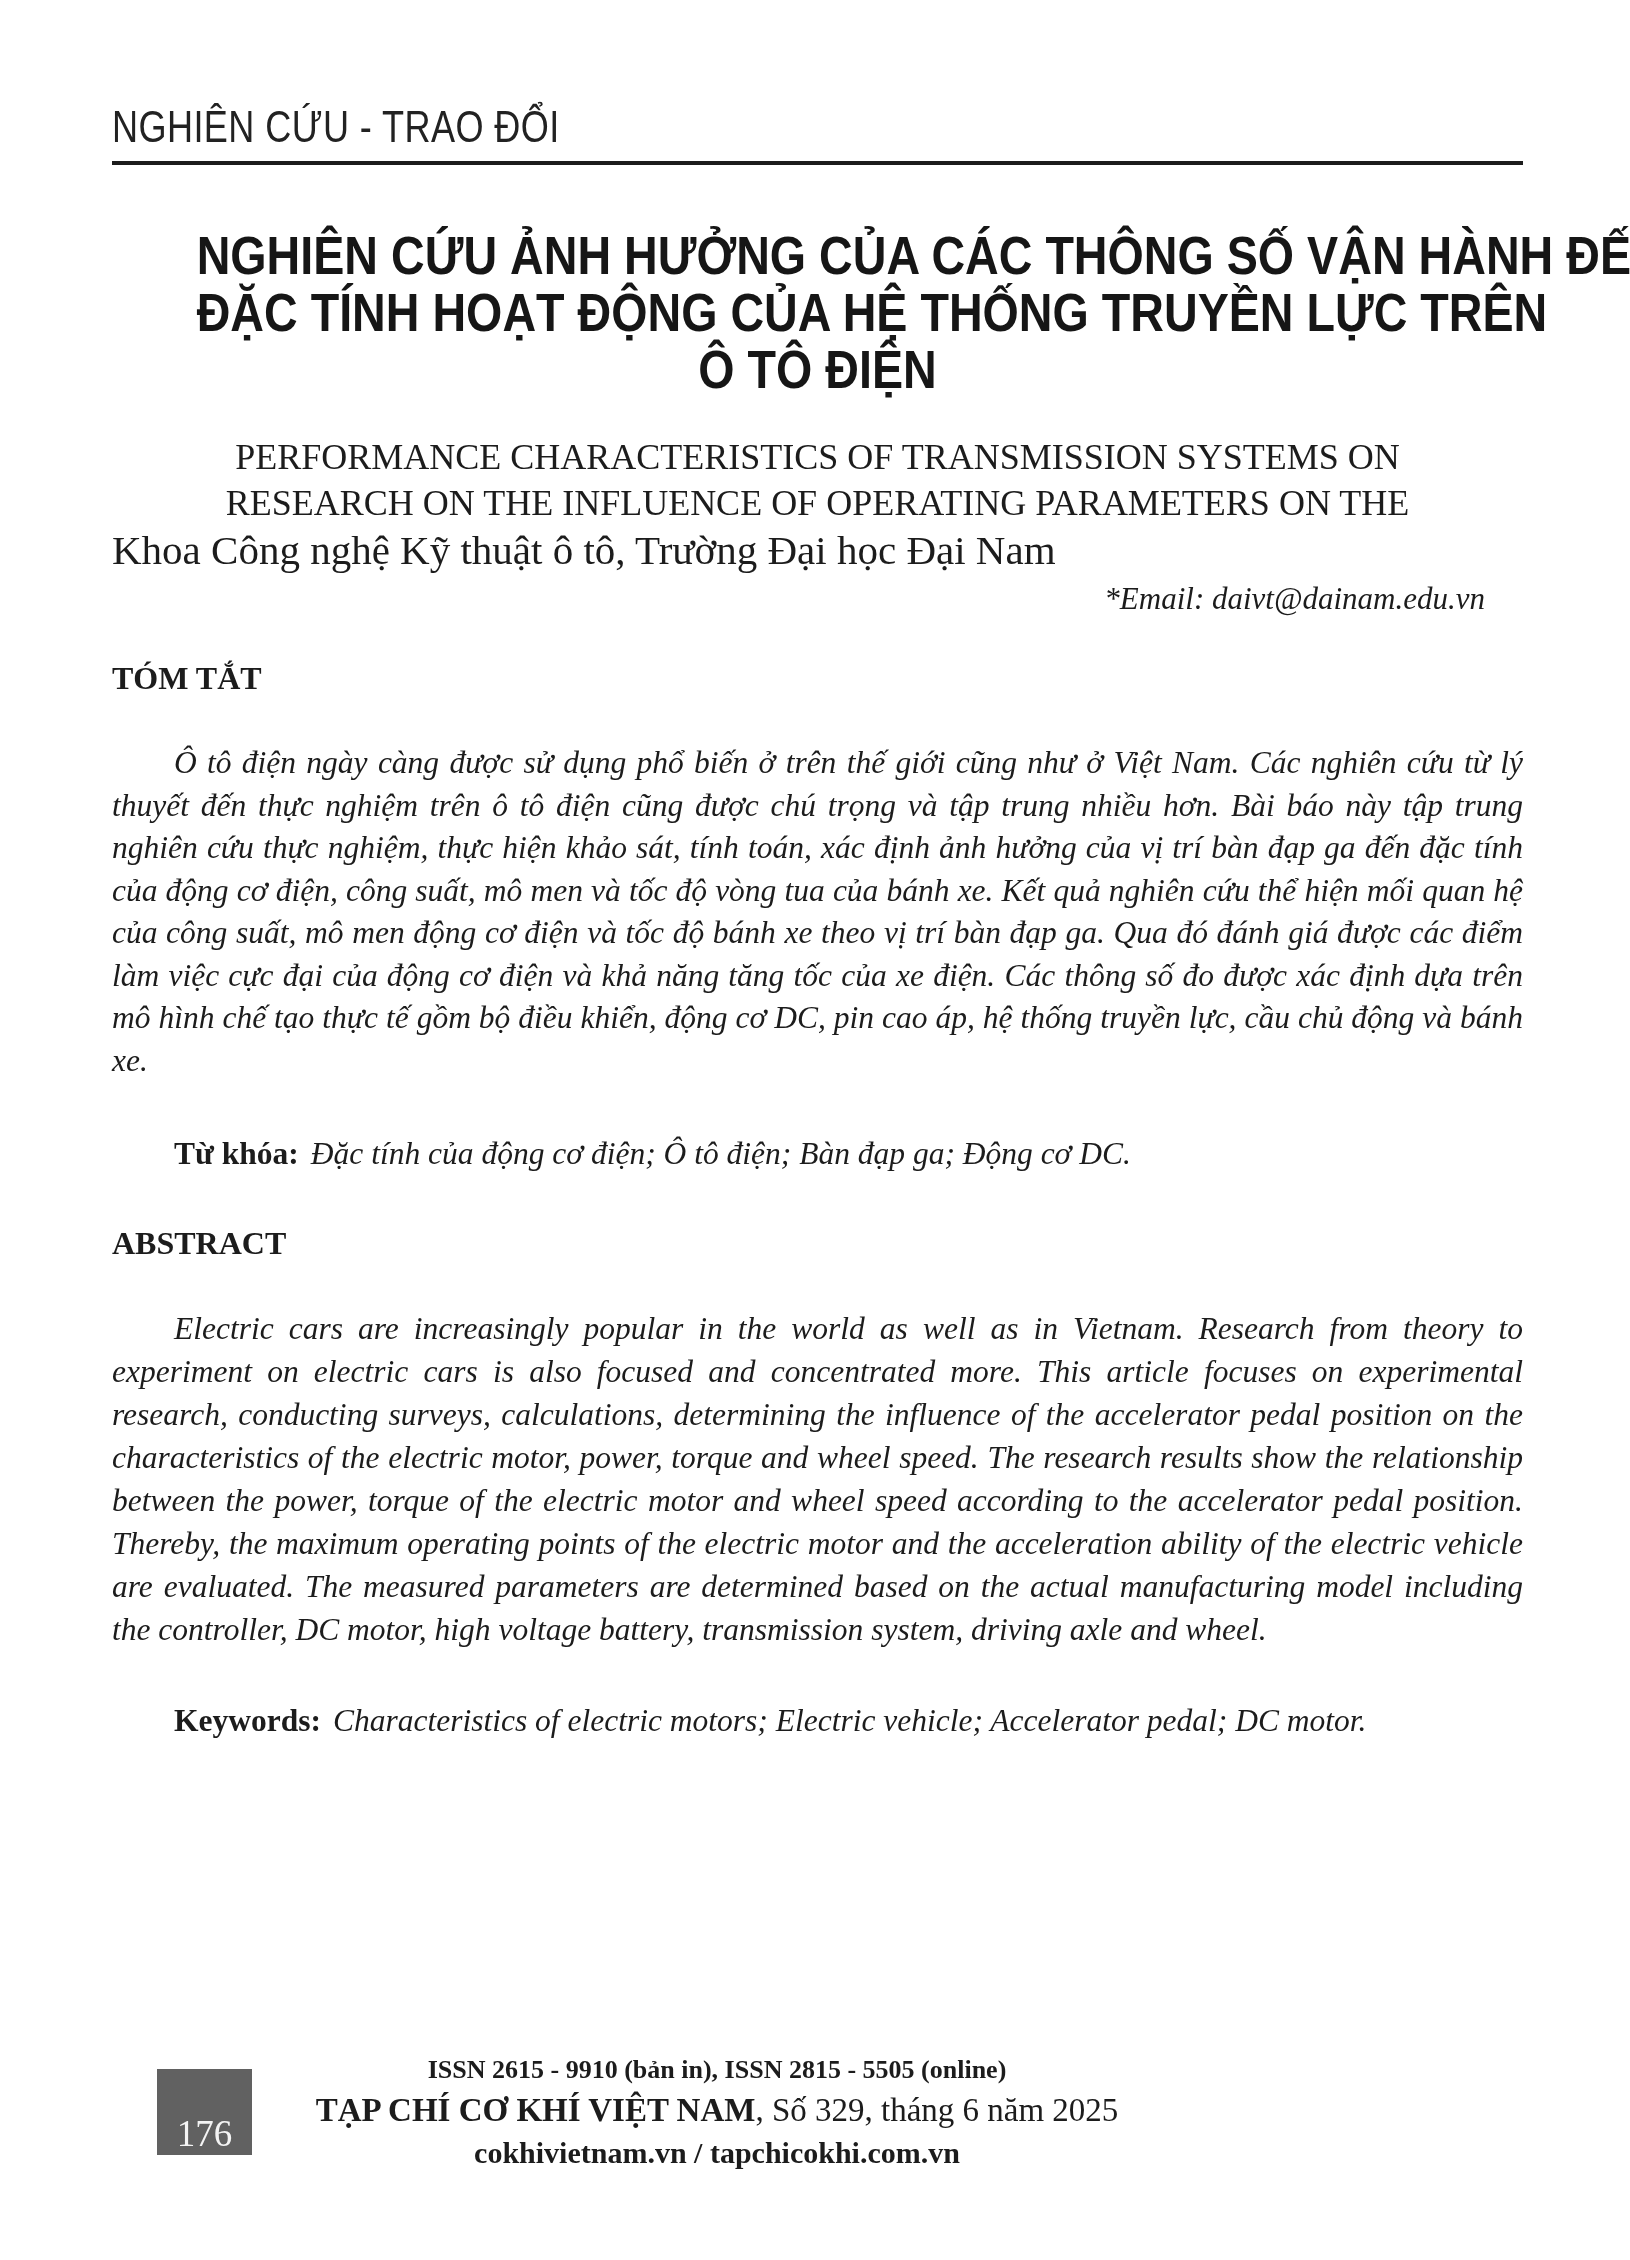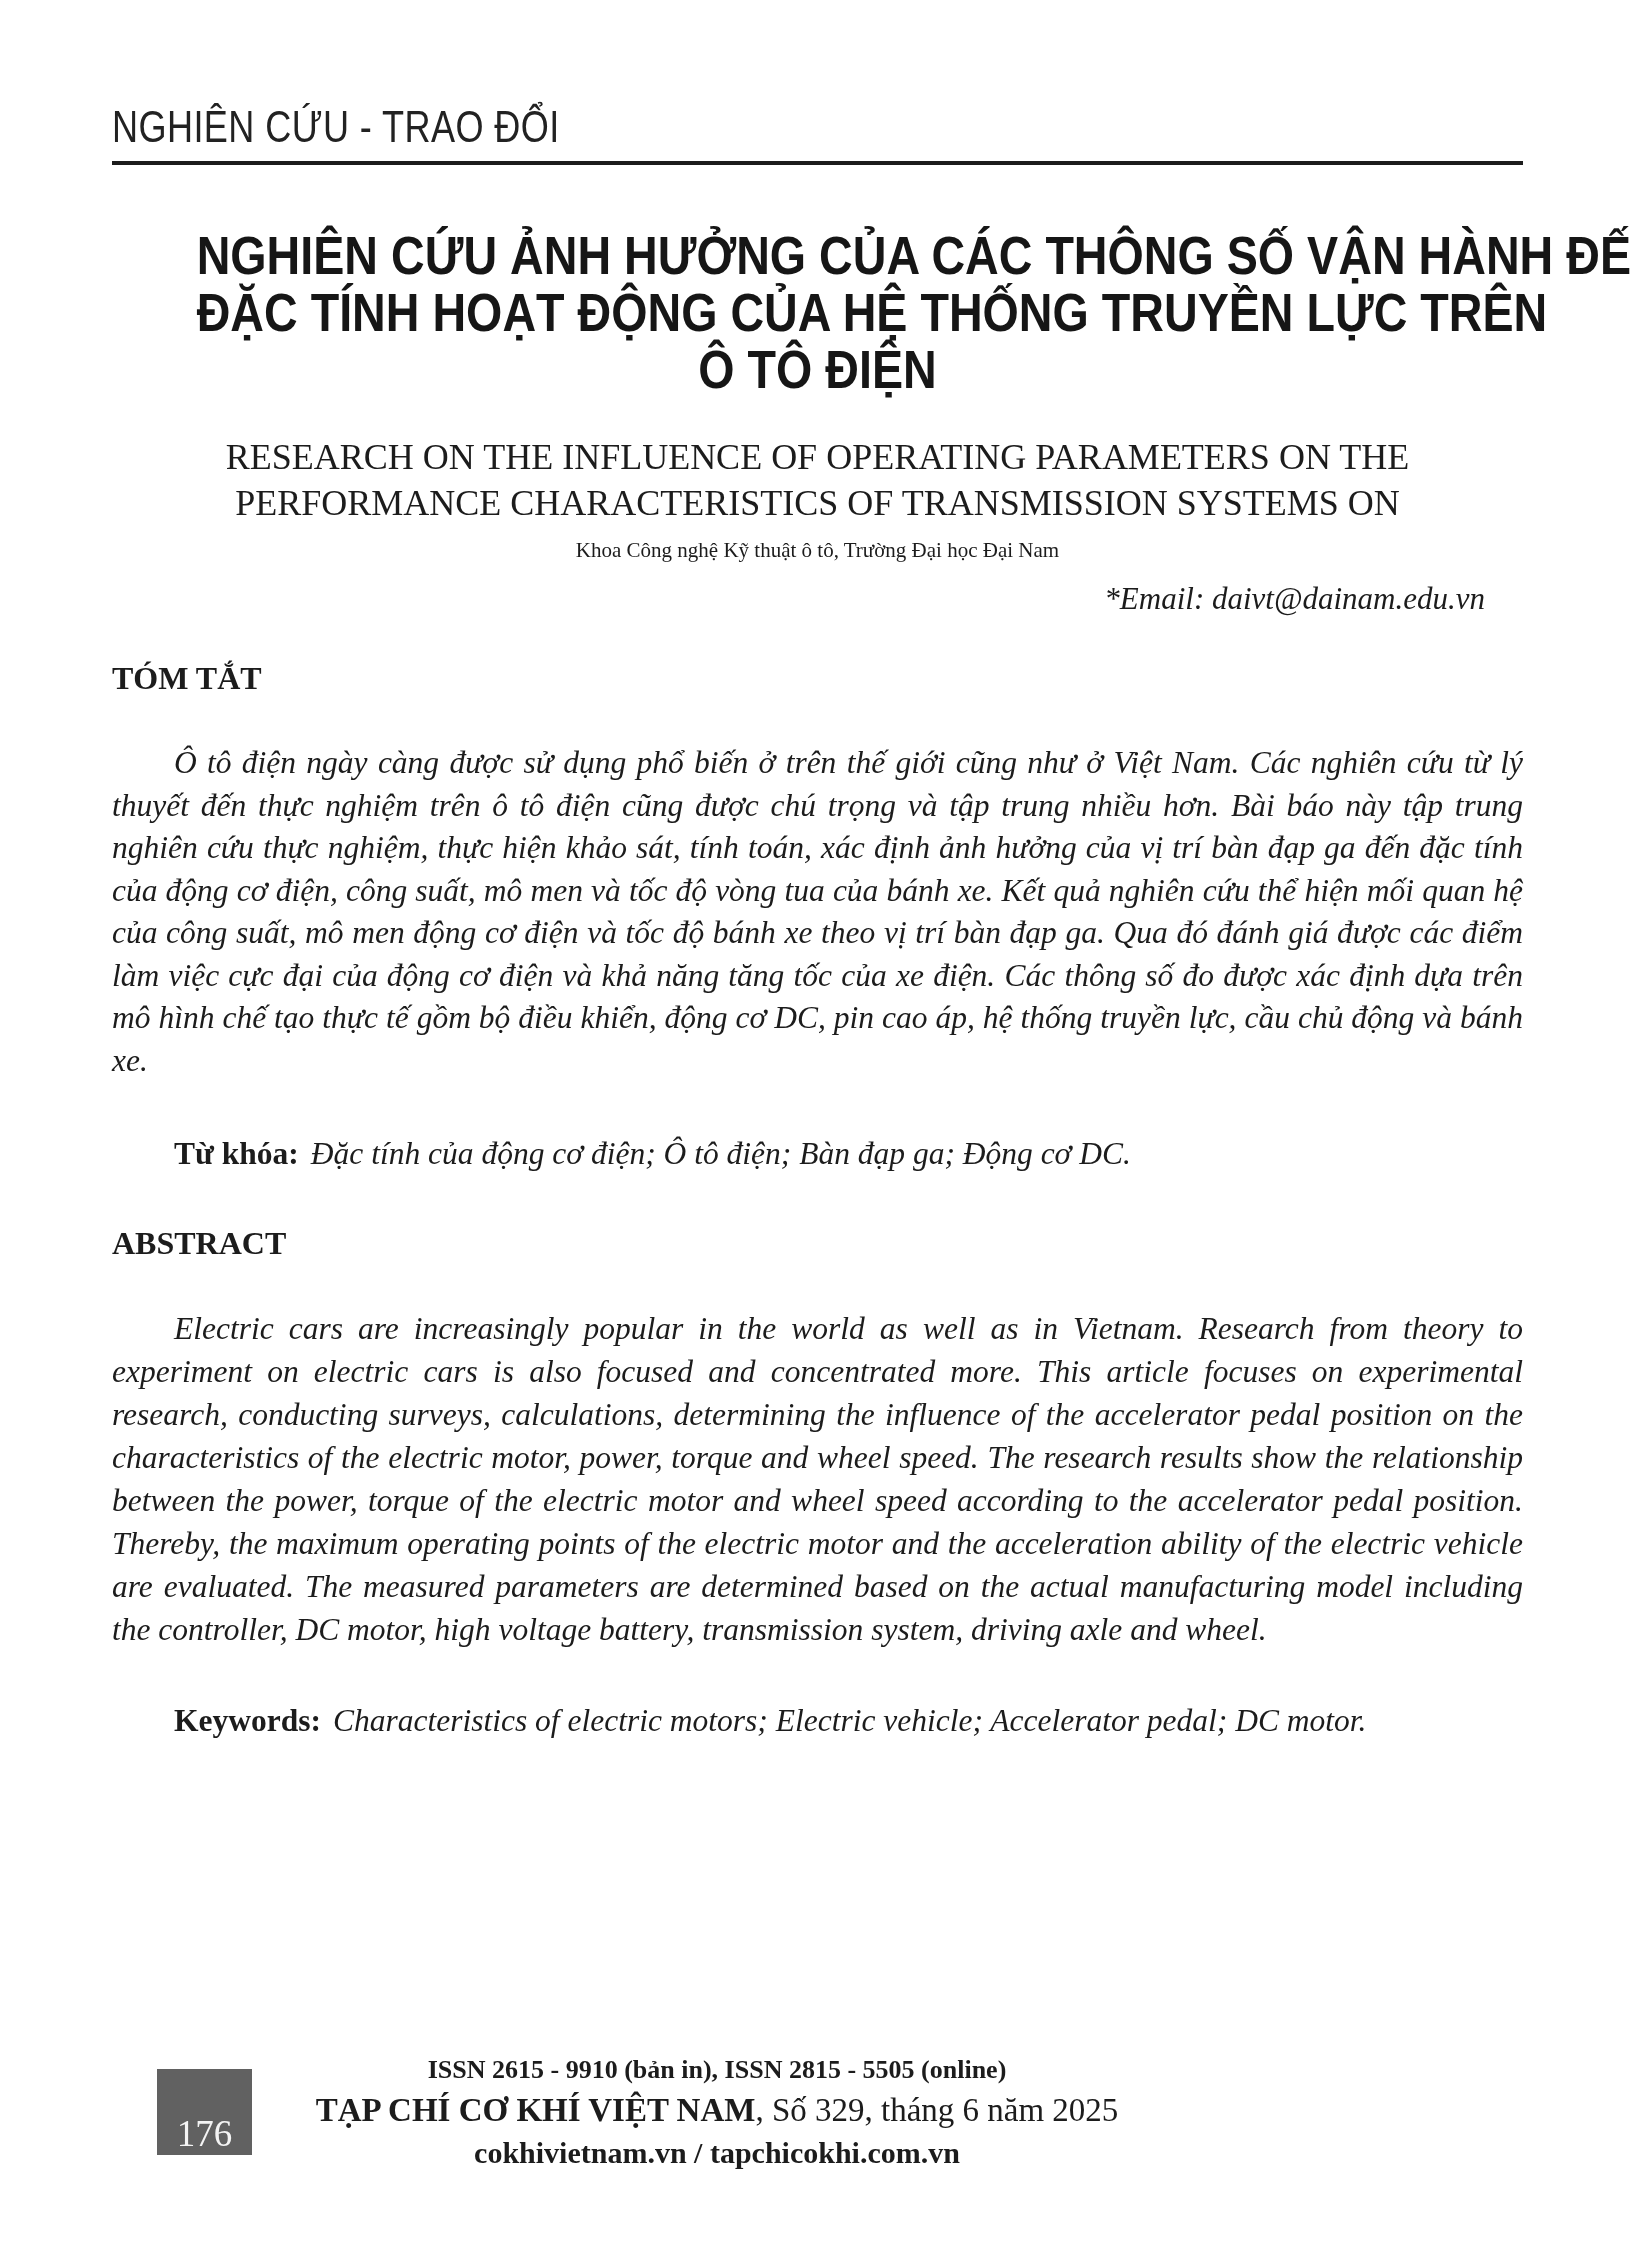--- a/index.html
+++ b/index.html
@@ -58,22 +58,21 @@
   .title-en .tline { white-space:nowrap; }
   
   .authors {
     margin:40px 0 0 0;
     font-size:33px; line-height:42px;
     font-weight:bold;
     text-align:center;
   }
   .affiliation {
     margin:3px 0 0 0;
-    font-size:21px; line-height:42px;
-    text-align:center;
+    font-size:41px; line-height:42px;
   }
   .email {
     margin:7px 38px 0 0;
     font-size:31px; line-height:42px;
     font-style:italic;
     text-align:right;
   }
   
   .sec-heading {
     margin:38px 0 0 0;
@@ -137,22 +136,22 @@
     <div class="section-label">NGHIÊN CỨU - TRAO ĐỔI</div>
     <hr class="rule">
 
     <h1 class="title-vi">
       <div class="tline">NGHIÊN CỨU ẢNH HƯỞNG CỦA CÁC THÔNG SỐ VẬN HÀNH ĐẾN</div>
       <div class="tline">ĐẶC TÍNH HOẠT ĐỘNG CỦA HỆ THỐNG TRUYỀN LỰC TRÊN</div>
       <div class="tline">Ô TÔ ĐIỆN</div>
     </h1>
 
     <h2 class="title-en">
+      <div class="tline">PERFORMANCE CHARACTERISTICS OF TRANSMISSION SYSTEMS ON</div>
       <div class="tline">RESEARCH ON THE INFLUENCE OF OPERATING PARAMETERS ON THE</div>
-      <div class="tline">PERFORMANCE CHARACTERISTICS OF TRANSMISSION SYSTEMS ON</div>
     </h2>
 
     <p class="affiliation">Khoa Công nghệ Kỹ thuật ô tô, Trường Đại học Đại Nam</p>
     <p class="email">*Email: daivt@dainam.edu.vn</p>
 
     <h3 class="sec-heading">TÓM TẮT</h3>
     <p class="body-par">Ô tô điện ngày càng được sử dụng phổ biến ở trên thế giới cũng như ở Việt Nam. Các nghiên cứu từ lý thuyết đến thực nghiệm trên ô tô điện cũng được chú trọng và tập trung nhiều hơn. Bài báo này tập trung nghiên cứu thực nghiệm, thực hiện khảo sát, tính toán, xác định ảnh hưởng của vị trí bàn đạp ga đến đặc tính của động cơ điện, công suất, mô men và tốc độ vòng tua của bánh xe. Kết quả nghiên cứu thể hiện mối quan hệ của công suất, mô men động cơ điện và tốc độ bánh xe theo vị trí bàn đạp ga. Qua đó đánh giá được các điểm làm việc cực đại của động cơ điện và khả năng tăng tốc của xe điện. Các thông số đo được xác định dựa trên mô hình chế tạo thực tế gồm bộ điều khiển, động cơ DC, pin cao áp, hệ thống truyền lực, cầu chủ động và bánh xe.</p>
     <p class="keywords"><span class="kw-label">Từ khóa:</span><span>Đặc tính của động cơ điện; Ô tô điện; Bàn đạp ga; Động cơ DC.</span></p>
 
     <h3 class="sec-heading h-abstract">ABSTRACT</h3>

